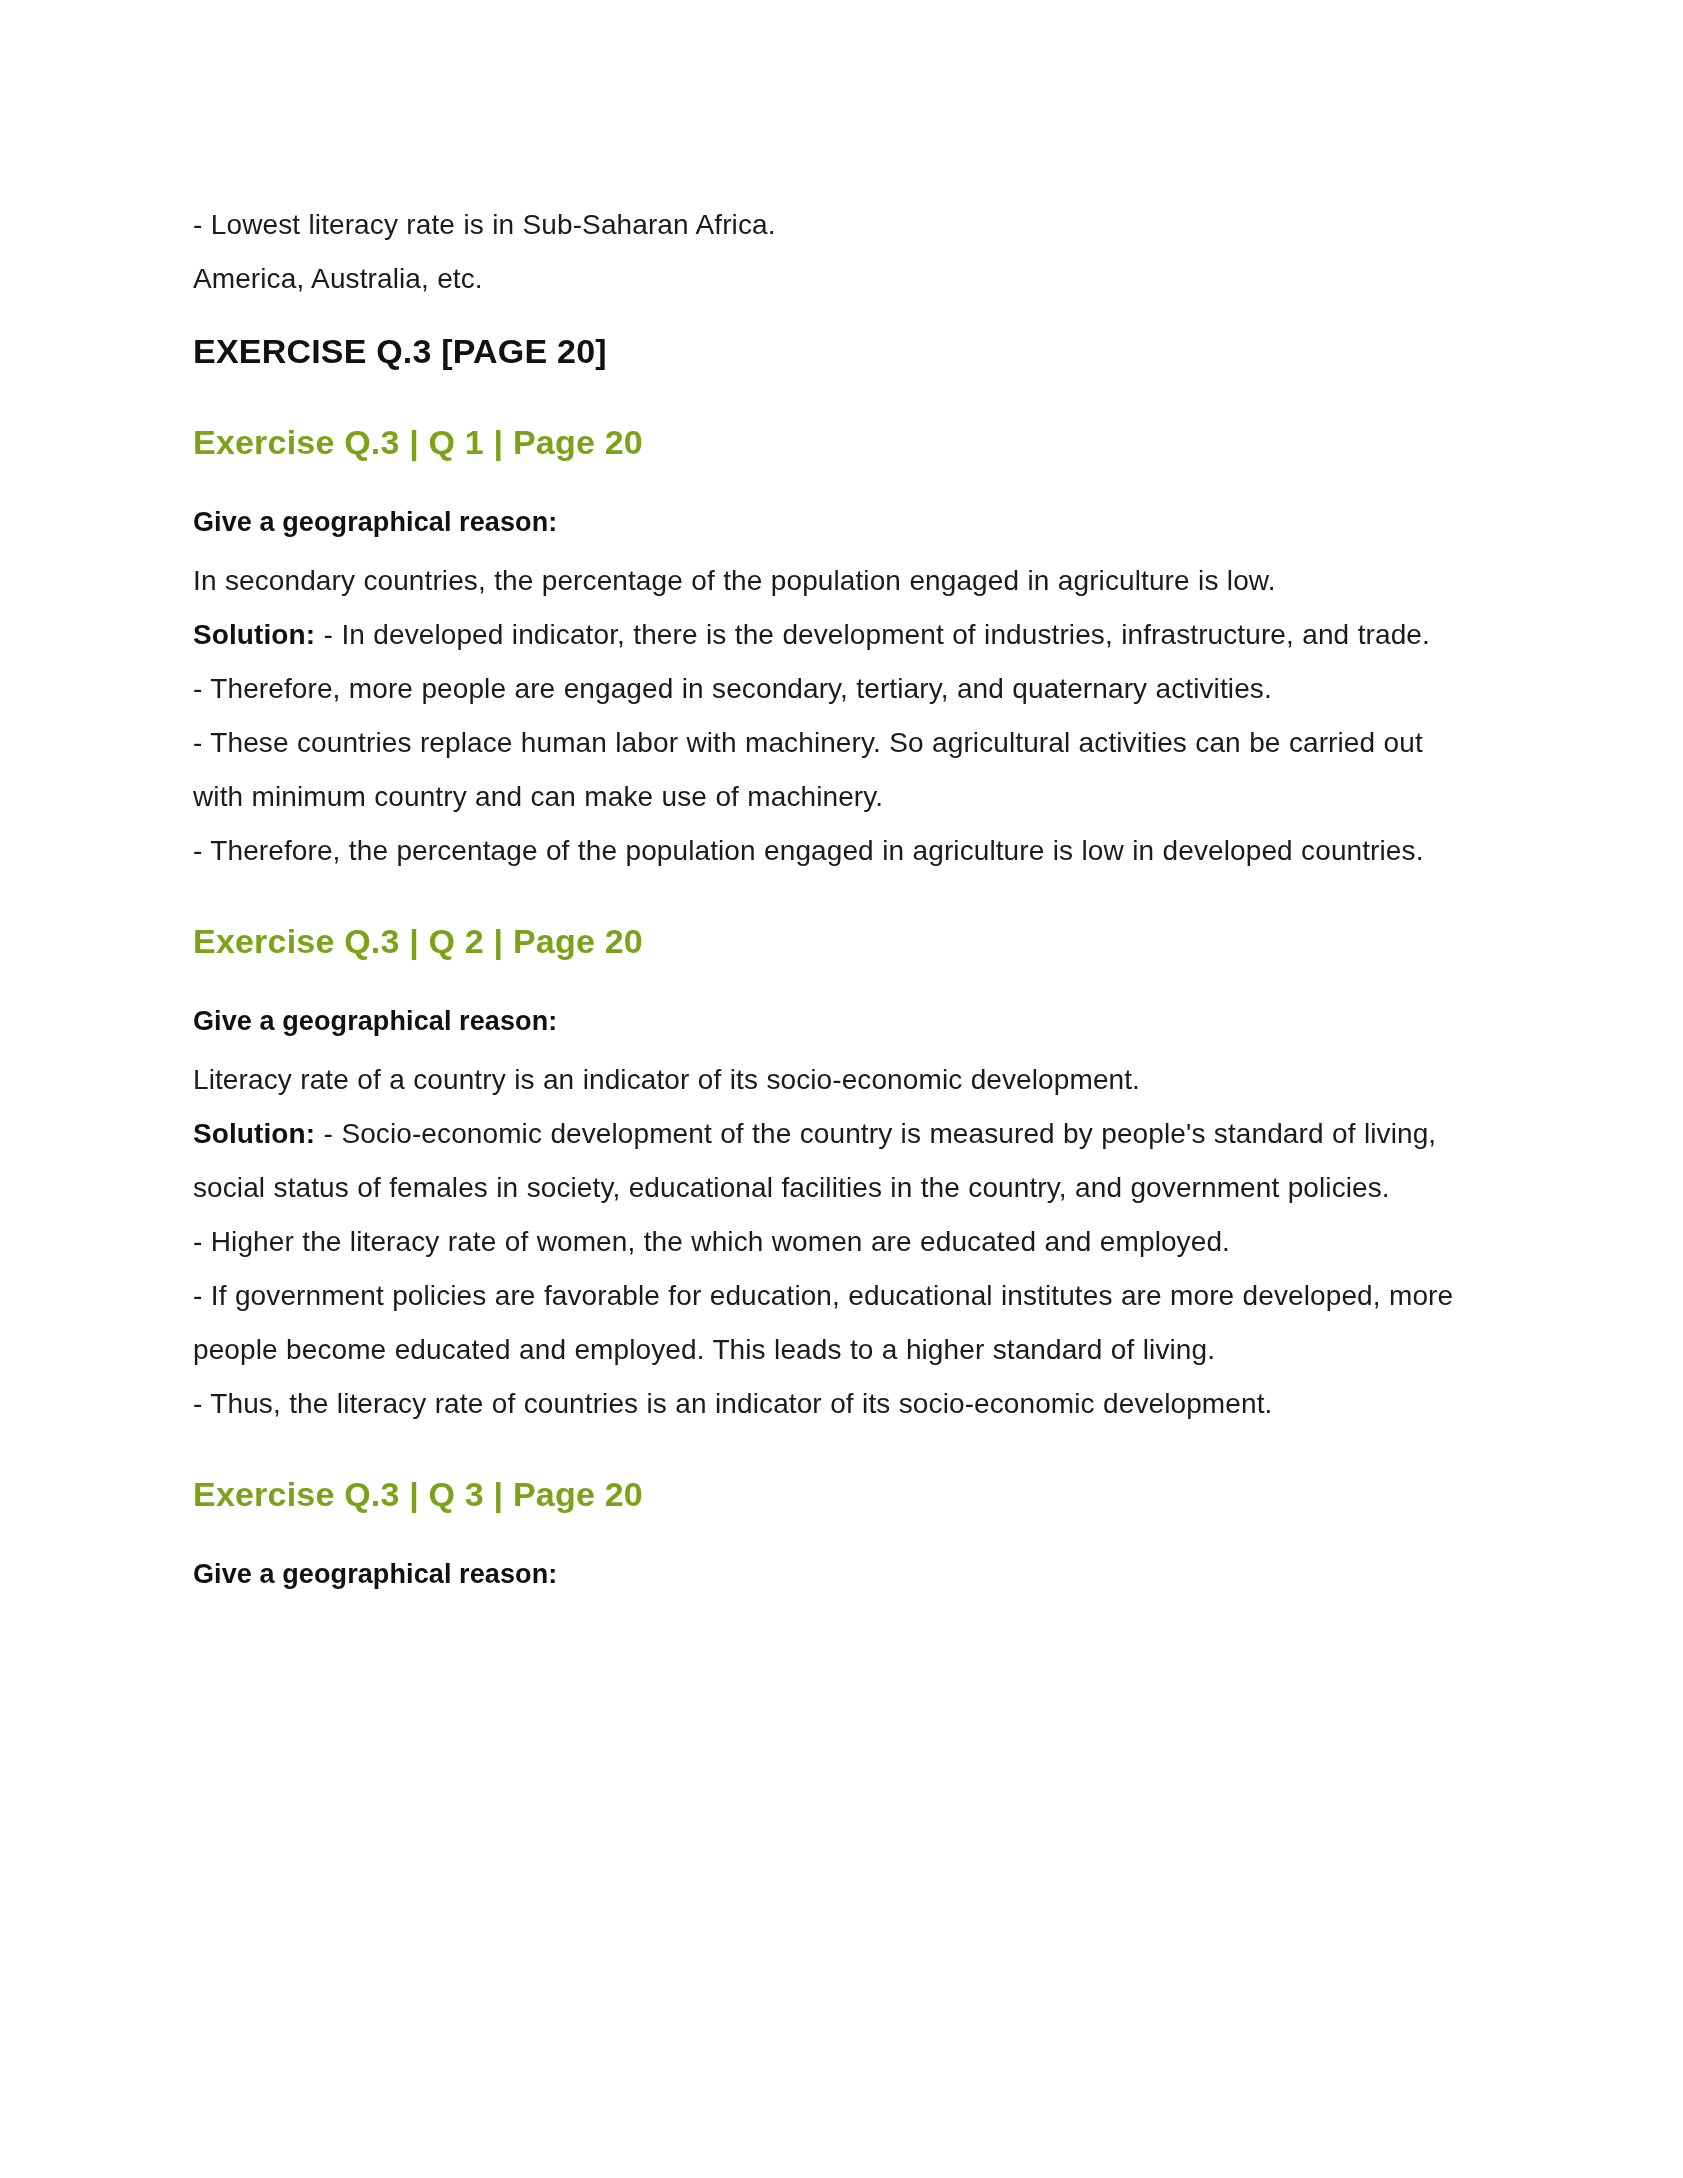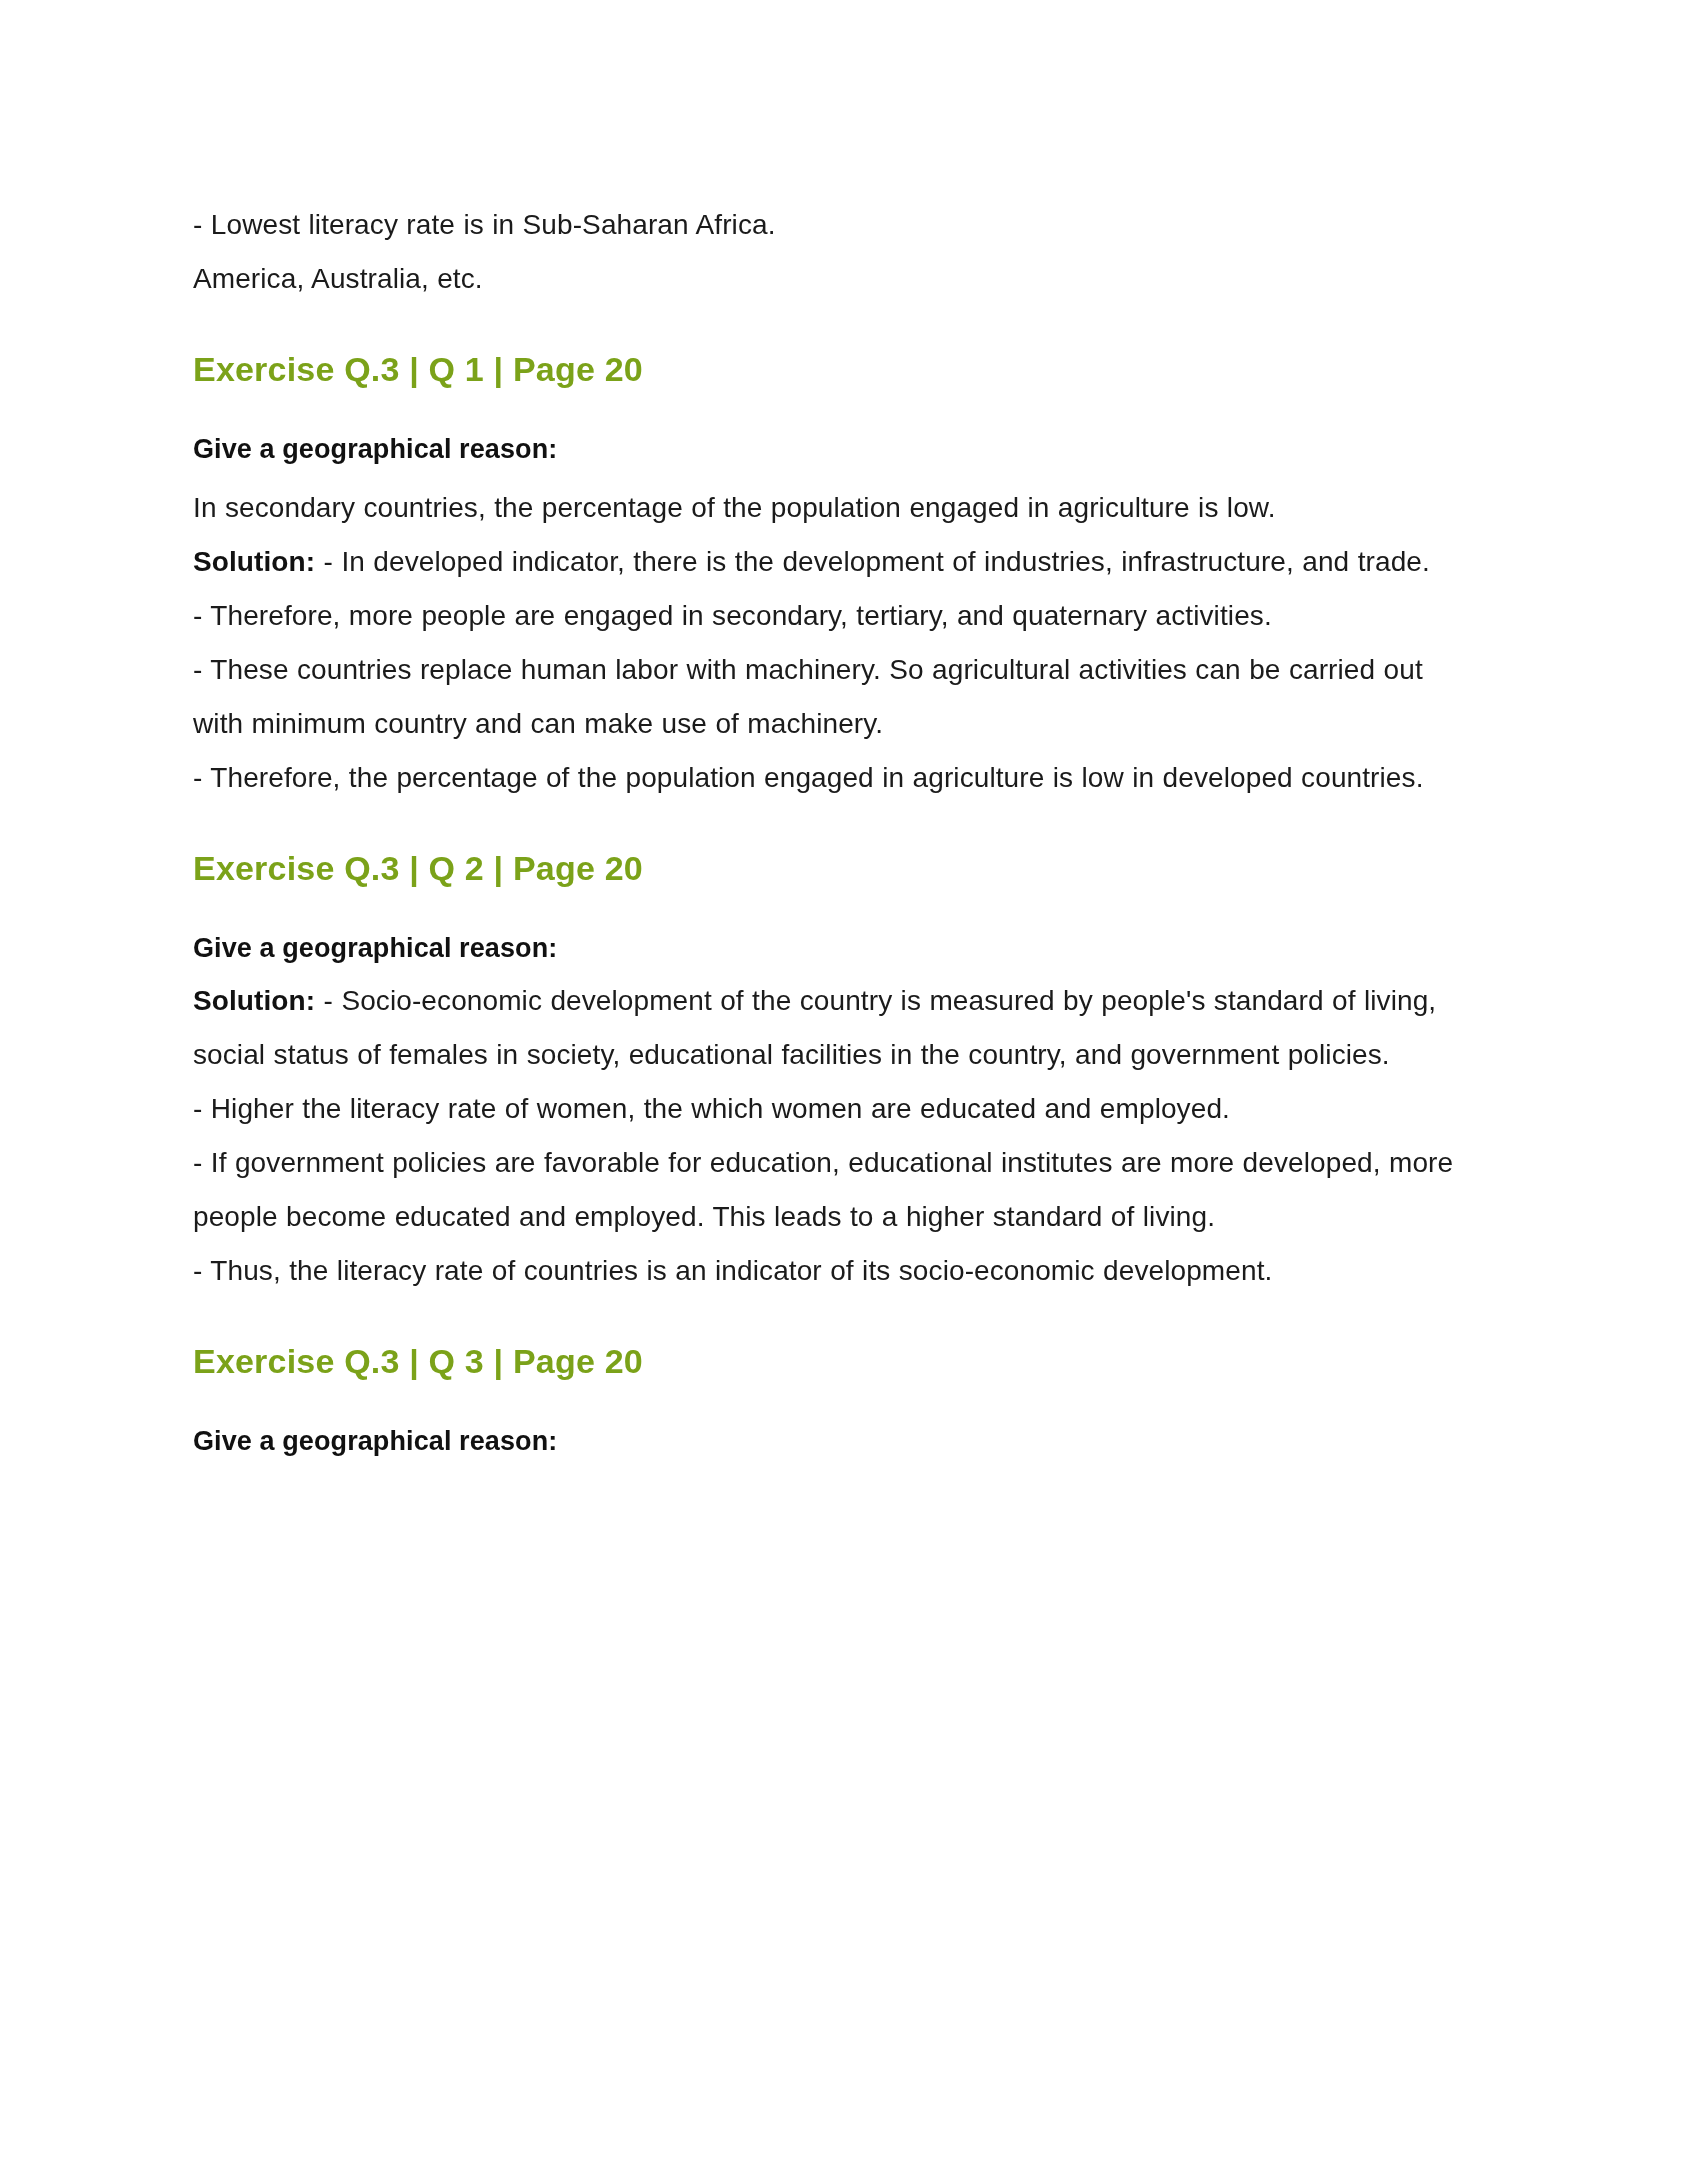--- a/index.html
+++ b/index.html
@@ -77,40 +77,42 @@
 </style>
 </head>
 <body>
 
 <div class="page">
   <div class="content">
 
     <p class="line">- Lowest literacy rate is in Sub-Saharan Africa.</p>
     <p class="line">America, Australia, etc.</p>
 
+    <h2 class="exercise-heading">EXERCISE Q.3 [PAGE 20]</h2>
 
     <h3 class="q-heading">Exercise Q.3 | Q 1 | Page 20</h3>
 
     <p class="prompt">Give a geographical reason:</p>
 
     <p class="line q-body">In secondary countries, the percentage of the population engaged in agriculture is low.</p>
 
     <p class="line">
       <span class="bold">Solution:</span>
       <span>- In developed indicator, there is the development of industries, infrastructure, and trade.</span>
     </p>
 
     <p class="line">- Therefore, more people are engaged in secondary, tertiary, and quaternary activities.</p>
     <p class="line">- These countries replace human labor with machinery. So agricultural activities can be carried out with minimum country and can make use of machinery.</p>
     <p class="line">- Therefore, the percentage of the population engaged in agriculture is low in developed countries.</p>
 
     <h3 class="q-heading">Exercise Q.3 | Q 2 | Page 20</h3>
 
     <p class="prompt">Give a geographical reason:</p>
 
+    <p class="line q-body">Literacy rate of a country is an indicator of its socio-economic development.</p>
 
     <p class="line">
       <span class="bold">Solution:</span>
       <span>- Socio-economic development of the country is measured by people's standard of living, social status of females in society, educational facilities in the country, and government policies.</span>
     </p>
 
     <p class="line">- Higher the literacy rate of women, the which women are educated and employed.</p>
     <p class="line">- If government policies are favorable for education, educational institutes are more developed, more people become educated and employed. This leads to a higher standard of living.</p>
     <p class="line">- Thus, the literacy rate of countries is an indicator of its socio-economic development.</p>
 

